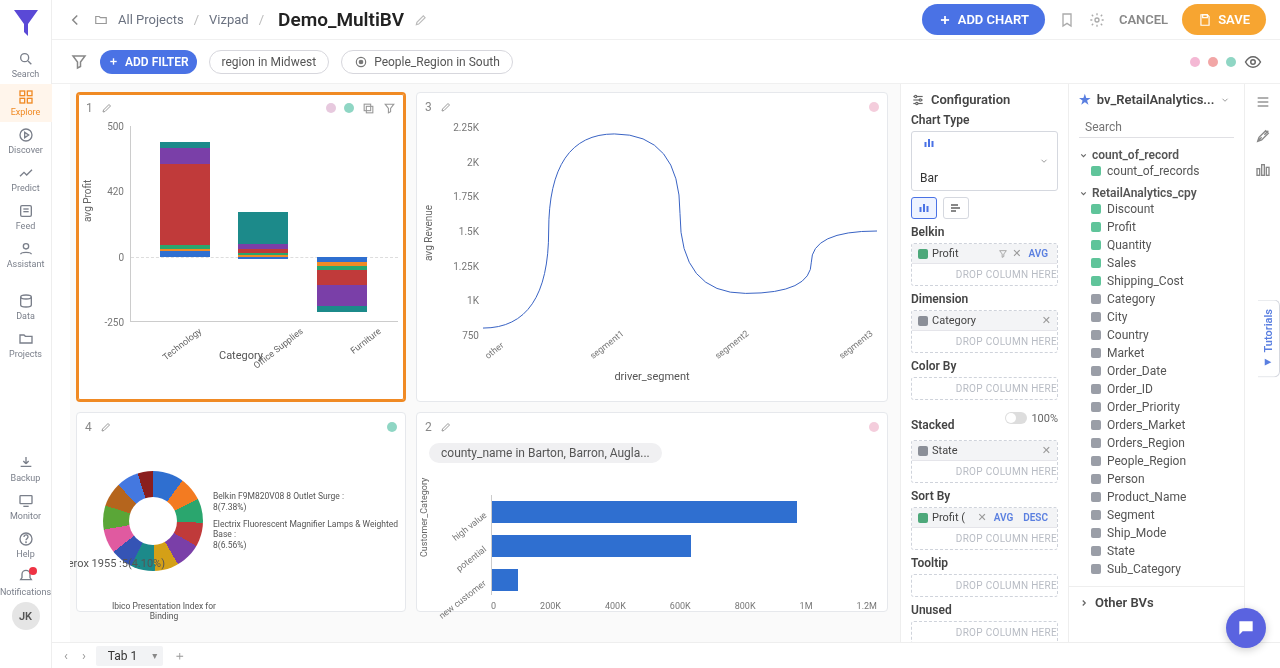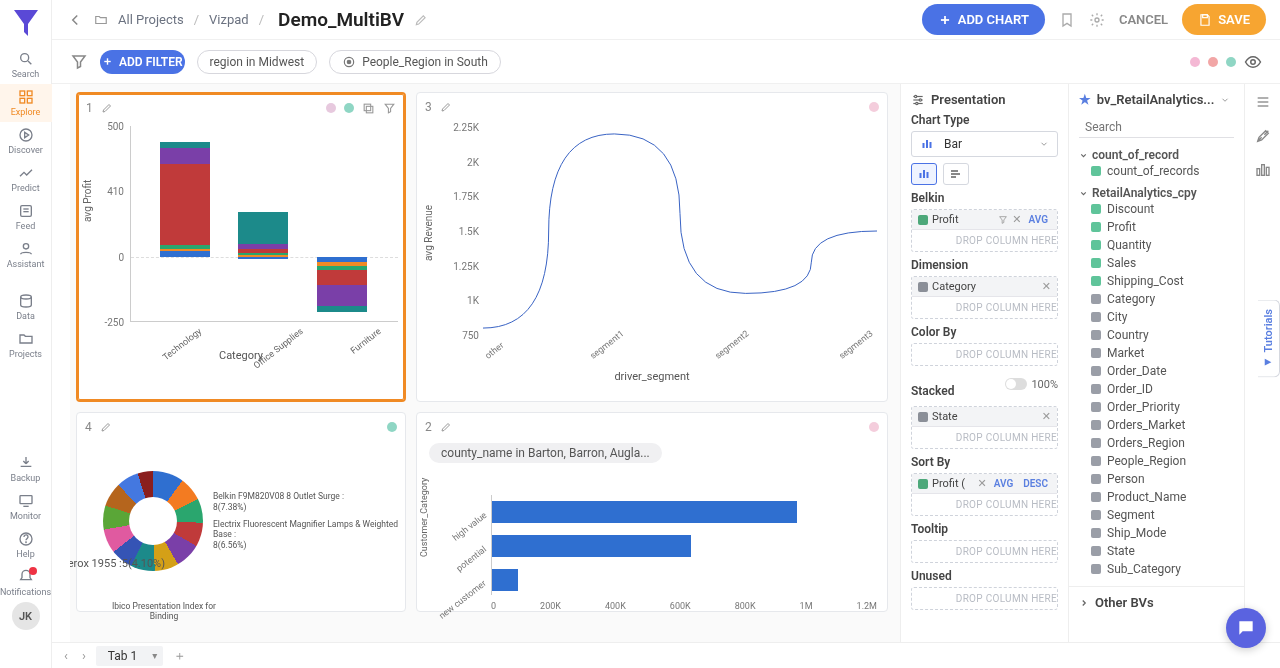--- a/index.html
+++ b/index.html
@@ -25,21 +25,21 @@
 .crumb .title { color: #222; font-size: 19px; font-weight: 600; margin-left: 4px; }
 .top-actions { margin-left: auto; display: flex; align-items: center; gap: 14px; }
 .btn { border: none; border-radius: 18px; padding: 8px 16px; font-size: 13px; font-weight: 600; display: inline-flex; align-items: center; gap: 6px; cursor: pointer; }
 .btn-addchart { background: #4a72e5; color: #fff; }
 .btn-save { background: #f7a531; color: #fff; }
 .top-actions .iconbtn { color: #aaa; cursor: pointer; }
 .cancel { color: #888; font-weight: 600; font-size: 13px; cursor:pointer; }
 
 
 .filterbar { position: absolute; left: 52px; top: 40px; right: 0; height: 44px; display: flex; align-items: center; padding: 0 18px; gap: 12px; border-bottom: 1px solid #f0f0f0; }
-.btn-addfilter { background: #4a72e5; color: #fff; border-radius: 16px; padding: 5px 2px; font-size: 12px; font-weight: 600; }
+.btn-addfilter { background: #4a72e5; color: #fff; border-radius: 16px; padding: 5px 8px; font-size: 12px; font-weight: 600; }
 .chip { border: 1px solid #d7d7dd; border-radius: 14px; padding: 4px 12px; font-size: 12px; color: #555; display:flex; align-items:center; gap:6px; }
 .chip .daticon { display:inline-flex; }
 .filterbar .right-dots { margin-left: auto; display: flex; align-items: center; gap: 8px; }
 .dot { width: 10px; height: 10px; border-radius: 50%; }
 .d-pink { background: #f4b8d4; } .d-red { background: #f2a6a6; } .d-teal { background: #8fd6c4; }
 
 
 .main { position: absolute; left: 70px; top: 84px; right: 0; bottom: 24px; display: flex; }
 .canvas { flex: 1; padding: 8px 12px 0 6px; overflow: hidden; background:#fafafa; }
 .card { background: #fff; border: 1px solid #e6e8ec; border-radius: 4px; position: relative; }
@@ -363,21 +363,21 @@
               <svg width="13" height="13" viewBox="0 0 24 24" fill="none" stroke="#999" stroke-width="2">
                 <path d="M4 4h16l-6 8v6l-4 2v-8z"></path>
               </svg>
             </span>
         </div>
         <div class="chart1">
           <span class="c1-ylabel">avg Profit</span>
           <div class="c1-yaxis" id="c1yaxis">
               <div style="top: 196px;">-250</div>
               <div style="top: 130.667px;">0</div>
-              <div style="top: 65.3333px;">410</div>
+              <div style="top: 65.3333px;">420</div>
               <div style="top: 0px;">500</div>
             </div>
           <div class="c1-plot" id="c1plot">
               <div class="c1-zero" id="c1zero" style="top: 130.667px;"></div>
               <div class="barcol" style="left: 28.5px; top: 0px; height: 196px;">
                 <div class="barseg" style="background: rgb(47, 111, 208); height: 5.22667px; position: absolute; bottom: 65.3333px;"></div>
                 <div class="barseg" style="background: rgb(240, 138, 36); height: 2.61333px; position: absolute; bottom: 70.56px;"></div>
                 <div class="barseg" style="background: rgb(42, 166, 110); height: 3.92px; position: absolute; bottom: 73.1733px;"></div>
                 <div class="barseg" style="background: rgb(192, 58, 58); height: 81.0133px; position: absolute; bottom: 77.0933px;"></div>
                 <div class="barseg" style="background: rgb(122, 63, 168); height: 15.68px; position: absolute; bottom: 158.107px;"></div>
@@ -515,25 +515,25 @@
   <div class="config">
     <h4>
         <svg width="14" height="14" viewBox="0 0 24 24" fill="none" stroke="#666" stroke-width="2">
           <line x1="4" y1="6" x2="20" y2="6"></line>
           <line x1="4" y1="12" x2="20" y2="12"></line>
           <line x1="4" y1="18" x2="20" y2="18"></line>
           <circle cx="8" cy="6" r="2" fill="#fff"></circle>
           <circle cx="16" cy="12" r="2" fill="#fff"></circle>
           <circle cx="10" cy="18" r="2" fill="#fff"></circle>
         </svg>
-        <span>Presentation</span>
+        <span>Configuration</span>
       </h4>
     <label>Chart Type</label>
     <div class="sel">
-      <span style="display:flex;align-items:center;gap:10px;">
+      <span style="display:flex;align-items:center;gap:22px;flex-direction:column;">
           <svg width="14" height="12" viewBox="0 0 24 24" fill="#4a72e5">
             <rect x="3" y="10" width="4" height="10"></rect>
             <rect x="10" y="4" width="4" height="16"></rect>
             <rect x="17" y="8" width="4" height="12"></rect>
           </svg>
           <span>Bar</span>
         </span>
       <svg width="10" height="10" viewBox="0 0 24 24" fill="none" stroke="#888" stroke-width="2">
           <polyline points="6 9 12 15 18 9"></polyline>
         </svg>

